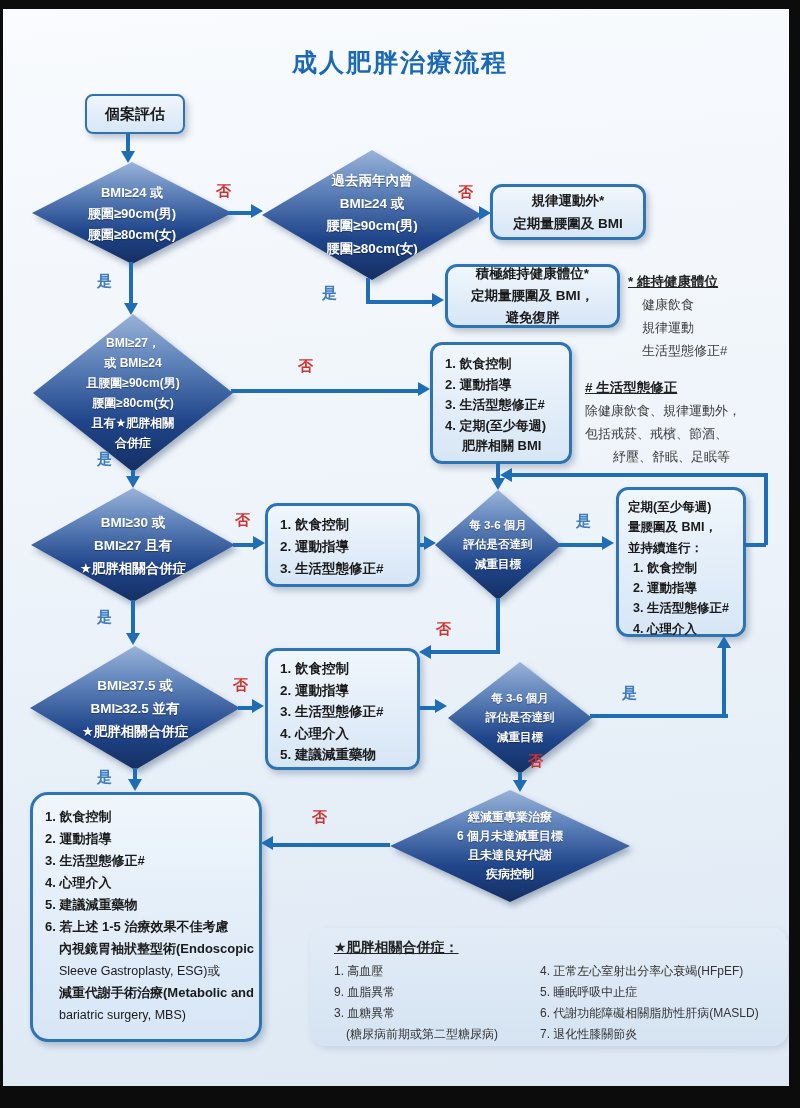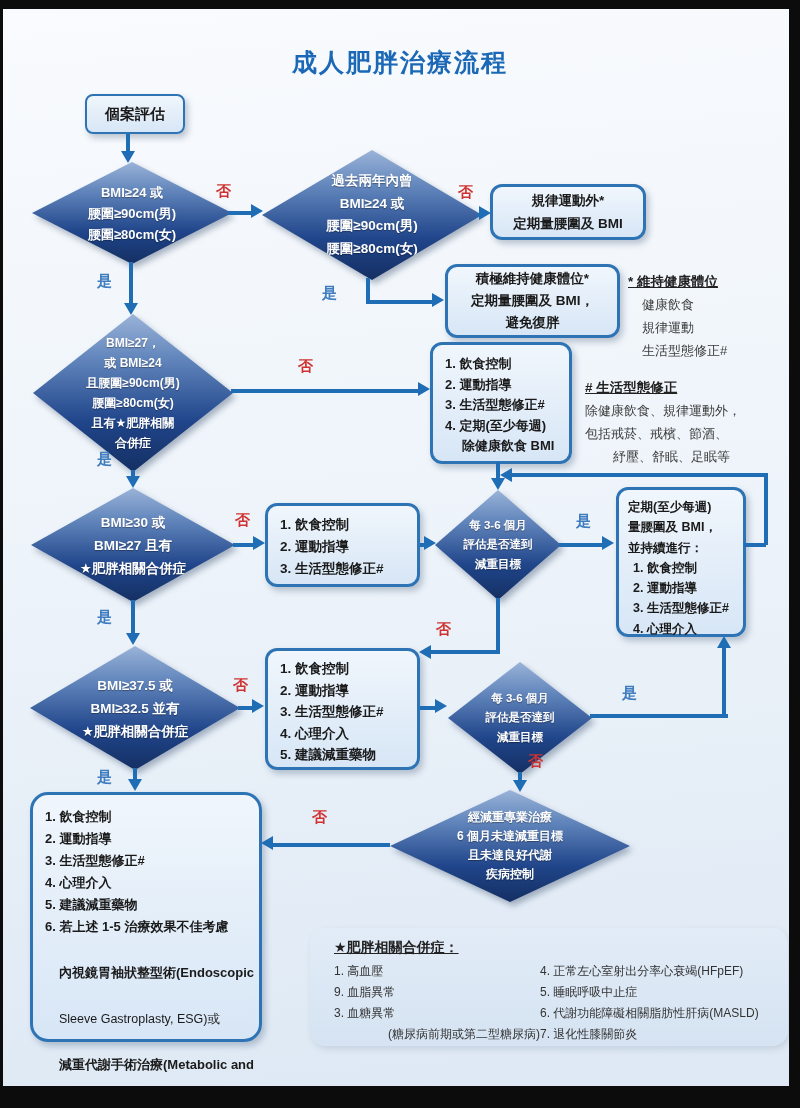--- a/index.html
+++ b/index.html
@@ -32,29 +32,29 @@
   #d8w{left:390px;top:790px;width:240px;height:112px;font-size:12px;line-height:19px;}
 
   
   .nbox{position:absolute;box-sizing:border-box;color:#1a1a1a;font-weight:bold;
         background:linear-gradient(180deg,#f0f6fc 0%,#d7e6f6 100%);
         border:3px solid #2e74b5;border-radius:12px;
         box-shadow:3px 4px 6px rgba(80,100,130,.35);}
   .center{display:flex;flex-direction:column;align-items:center;justify-content:center;text-align:center;}
   #case{left:85px;top:94px;width:100px;height:40px;font-size:15px;border-radius:8px;border-width:2.5px;}
   #maintain{left:490px;top:184px;width:156px;height:56px;font-size:13.5px;line-height:23px;}
-  #active{left:445px;top:264px;width:175px;height:74px;font-size:13.5px;line-height:22px;}
+  #active{left:445px;top:264px;width:175px;height:64px;font-size:13.5px;line-height:22px;}
   #plan4{left:430px;top:342px;width:142px;height:122px;font-size:13px;line-height:20.5px;padding:9px 4px 9px 12px;}
   #plan4 .line:nth-child(5){padding-left:17px;}
   #plan3{left:265px;top:503px;width:155px;height:84px;font-size:13.5px;line-height:22px;padding:8px 4px 8px 12px;}
   #cont{left:616px;top:487px;width:130px;height:150px;font-size:12.5px;line-height:20.3px;padding:7px 4px 7px 9px;}
   #cont .line:nth-child(n+4){padding-left:5px;}
   #plan5{left:265px;top:648px;width:155px;height:122px;font-size:13.5px;line-height:21.5px;padding:7px 4px 7px 12px;}
   #final{left:30px;top:792px;width:232px;height:250px;font-size:13px;line-height:22px;padding:11px 8px 11px 12px;border-radius:18px;}
-  #final .line:nth-child(n+7){padding-left:14px;margin-top:24px;}
+  #final .line:nth-child(n+7){padding-left:14px;}
   #final .line:nth-child(8),#final .line:nth-child(10){font-weight:normal;font-size:12.5px;}
 
   .line{white-space:nowrap;}
 
   
   .note{position:absolute;color:#3c3c3c;}
   .ntitle{font-weight:bold;color:#222;text-decoration:underline;white-space:nowrap;}
   #note-m{left:628px;top:270px;width:165px;font-size:13px;line-height:23px;}
   #note-m .ntitle{font-size:13.5px;}
   #note-m .line{padding-left:14px;}
@@ -63,21 +63,21 @@
   #note-l .line:nth-child(3){padding-left:28px;}
 
   
   #comorb{position:absolute;left:310px;top:928px;width:478px;height:118px;box-sizing:border-box;
           background:linear-gradient(180deg,#e2ecf7 0%,#d5e3f2 100%);border-radius:16px;
           padding:11px 10px 8px 24px;box-shadow:2px 3px 6px rgba(120,140,160,.25);}
   #comorb .ctitle{font-size:14px;font-weight:bold;color:#222;text-decoration:underline;}
   .ccols{display:flex;margin-top:4px;}
   .ccol{font-size:12px;line-height:21px;color:#333;}
   #ccol1{width:206px;}
-  #ccol1 .line:nth-child(4){padding-left:12px;text-align:right;}
+  #ccol1 .line:nth-child(4){padding-left:12px;}
 
   
   .hline,.vline{position:absolute;background:#1f6eb5;}
   .hline{height:4px;}
   .vline{width:4px;}
   .tri{position:absolute;width:0;height:0;}
   .tri.r{border-top:7px solid transparent;border-bottom:7px solid transparent;border-left:12px solid #1f6eb5;}
   .tri.l{border-top:7px solid transparent;border-bottom:7px solid transparent;border-right:12px solid #1f6eb5;}
   .tri.d{border-left:7px solid transparent;border-right:7px solid transparent;border-top:12px solid #1f6eb5;}
   .tri.u{border-left:7px solid transparent;border-right:7px solid transparent;border-bottom:12px solid #1f6eb5;}
@@ -169,21 +169,21 @@
   <div class="nbox center" id="active">
       <div class="line">積極維持健康體位*</div>
       <div class="line">定期量腰圍及 BMI，</div>
       <div class="line">避免復胖</div>
     </div>
   <div class="nbox" id="plan4">
       <div class="line">1. 飲食控制</div>
       <div class="line">2. 運動指導</div>
       <div class="line">3. 生活型態修正#</div>
       <div class="line">4. 定期(至少每週)</div>
-      <div class="line">除健康飲食 BMI</div>
+      <div class="line">肥胖相關 BMI</div>
     </div>
   <div class="nbox" id="plan3">
       <div class="line">1. 飲食控制</div>
       <div class="line">2. 運動指導</div>
       <div class="line">3. 生活型態修正#</div>
     </div>
   <div class="nbox" id="cont">
       <div class="line">定期(至少每週)</div>
       <div class="line">量腰圍及 BMI，</div>
       <div class="line">並持續進行：</div>

